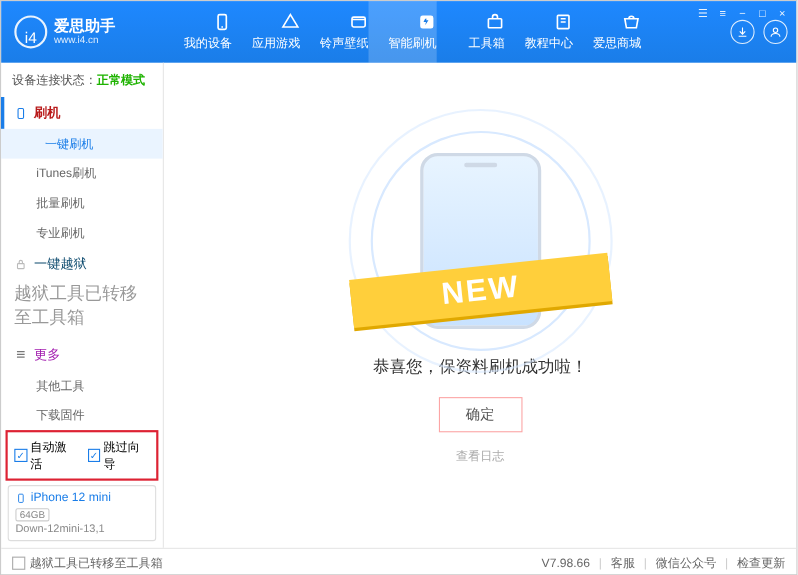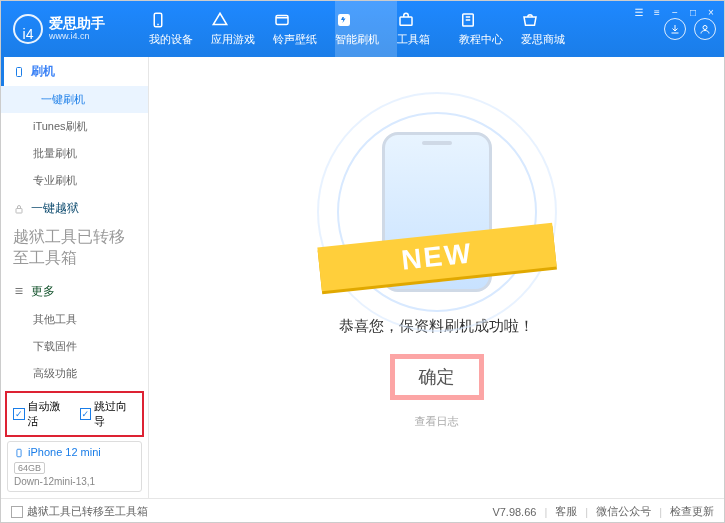--- a/index.html
+++ b/index.html
@@ -6,38 +6,38 @@
 body { width: 725px; height: 523px; background: #fff; position: relative; border: 1px solid #ccc; }
 
 .header { height: 56px; background: linear-gradient(#1e88ff, #1a7de8); display: flex; align-items: stretch; color: #fff; }
 .brand { display: flex; align-items: center; padding: 0 12px; width: 148px; }
 .brand-logo { width: 30px; height: 30px; border: 2px solid rgba(255,255,255,0.9); border-radius: 50%; display: flex; align-items: flex-end; justify-content: center; font-weight: normal; font-size: 14px; margin-right: 6px; }
 .brand-text { display: flex; flex-direction: column; line-height: 1.1; }
 .brand-title { font-size: 14px; font-weight: bold; }
 .brand-url { font-size: 9px; opacity: 0.85; }
 
 .nav { flex: 1; display: flex; }
-.nav-item { width: 62px; display: flex; flex-direction: column; align-items: flex-start; justify-content: center; font-size: 11px; cursor: pointer; }
+.nav-item { width: 62px; display: flex; flex-direction: column; align-items: flex-end; justify-content: center; font-size: 11px; cursor: pointer; }
 .nav-item.active { background: rgba(255,255,255,0.2); }
 .nav-icon { width: 18px; height: 18px; margin-bottom: 3px; display: flex; align-items: center; justify-content: center; }
 .nav-icon svg { width: 18px; height: 18px; }
 
 .header-right { display: flex; align-items: center; padding: 0 8px; gap: 8px; }
 .header-ctrl { display: flex; gap: 4px; position: absolute; top: 4px; right: 6px; }
 .header-ctrl span { width: 14px; height: 14px; font-size: 10px; color: #fff; opacity: 0.9; cursor: pointer; display: flex; align-items: center; justify-content: center; }
 .circle-btn { width: 22px; height: 22px; border: 1.5px solid rgba(255,255,255,0.85); border-radius: 50%; display: flex; align-items: center; justify-content: center; cursor: pointer; }
 
 .body-area { display: flex; height: calc(523px - 56px - 26px); }
 .sidebar { width: 148px; border-right: 1px solid #e6e6e6; display: flex; flex-direction: column; font-size: 12px; overflow: hidden; }
 .status-line { padding: 8px 10px; color: #555; font-size: 11px; }
 .status-mode { color: #1eb300; font-weight: bold; }
 
 .tree { flex: 1; overflow-y: auto; }
-.tree-group { padding: 6px 12px; color: #14532d; display: flex; align-items: center; gap: 6px; cursor: pointer; }
-.tree-group.active { color: #3b82f6; border-left: 3px solid #1a7de8; padding-left: 9px; font-weight: bold; }
+.tree-group { padding: 6px 12px; color: #a21caf; display: flex; align-items: center; gap: 6px; cursor: pointer; }
+.tree-group.active { color: #b91c1c; border-left: 3px solid #1a7de8; padding-left: 9px; font-weight: bold; }
 .tree-group.locked { color: #0c4a6e; }
 .tree-sub { padding: 6px 12px 6px 32px; color: #666; cursor: pointer; font-size: 11px; }
 .tree-sub.active { background: #eaf4ff; color: #1a7de8; padding-left: 40px; }
 .tree-note { padding: 4px 12px 8px 12px; color: #999; font-size: 16px; line-height: 1.3; }
 .group-icon { width: 12px; height: 12px; display: inline-flex; align-items: center; justify-content: center; }
 
 .checkbox-row { border: 2px solid #d23; margin: 4px; padding: 6px 6px; display: flex; gap: 10px; align-items: center; font-size: 11px; }
 .cb { display: flex; align-items: center; gap: 3px; }
 .cb-box { width: 12px; height: 12px; border: 1px solid #1a7de8; display: inline-flex; align-items: center; justify-content: center; color: #1a7de8; font-size: 9px; }
 
@@ -49,21 +49,21 @@
 .main { flex: 1; display: flex; flex-direction: column; align-items: center; justify-content: center; position: relative; }
 .phone-illus { position: relative; width: 200px; height: 170px; display: flex; align-items: center; justify-content: center; }
 .phone-body { width: 110px; height: 160px; border: 3px solid #cfd9e6; border-radius: 16px; background: linear-gradient(#e8f4ff, #c8e2ff); position: relative; }
 .phone-body::before { content:""; position:absolute; top:6px; left:50%; transform:translateX(-50%); width:30px; height:4px; background:#cfd9e6; border-radius:3px; }
 .phone-body::after { content:""; position:absolute; bottom:6px; left:50%; transform:translateX(-50%); width:14px; height:14px; border:2px solid #cfd9e6; border-radius:50%; }
 .badge-new { position: absolute; bottom: 18px; left: -18px; right: -18px; background: #ffcf3b; color: #fff; font-weight: bold; font-size: 28px; letter-spacing: 2px; text-align: center; padding: 6px 0; transform: rotate(-6deg); box-shadow: 0 3px 0 #e0a800; }
 .ring { position:absolute; border:2px solid #d8e9ff; border-radius:50%; }
 .ring.r1 { width:200px; height:200px; }
 .ring.r2 { width:240px; height:240px; opacity:0.6; }
 .success-msg { margin-top: 20px; color: #333; font-size: 15px; }
-.ok-btn { margin-top: 18px; border: 5px solid #fca5a5; background: #fff; padding: 6px 24px; font-size: 18px; color: #555; cursor: pointer; }
+.ok-btn { margin-top: 18px; border: 1px solid #fca5a5; background: #fff; padding: 6px 24px; font-size: 13px; color: #555; cursor: pointer; }
 .log-link { margin-top: 14px; color: #aaa; font-size: 11px; cursor: pointer; }
 
 .footer { height: 26px; border-top: 1px solid #e6e6e6; display: flex; align-items: center; padding: 0 10px; font-size: 11px; color: #666; }
 .footer .spacer { flex: 1; }
 .footer .sep { margin: 0 8px; color: #ccc; }
 .footer-cb { width: 12px; height: 12px; border: 1px solid #aaa; margin-right: 4px; display: inline-block; }
 </style>
 </head>
 <body>
 
@@ -159,20 +159,23 @@
     <span>☰</span>
     <span>≡</span>
     <span>−</span>
     <span>□</span>
     <span>×</span>
   </div>
 </div>
 
 <div class="body-area">
   <div class="sidebar">
+    <div class="status-line">
+      <span>设备连接状态：</span><span class="status-mode">正常模式</span>
+    </div>
     <div class="tree">
       <div class="tree-group active">
         <span class="group-icon">
             <svg viewBox="0 0 24 24" width="12" height="12" fill="none" stroke="#1a7de8" stroke-width="2">
               <rect x="7" y="3" width="10" height="18" rx="2"></rect>
             </svg>
           </span>
         <span>刷机</span>
       </div>
       <div class="tree-sub active">一键刷机</div>

